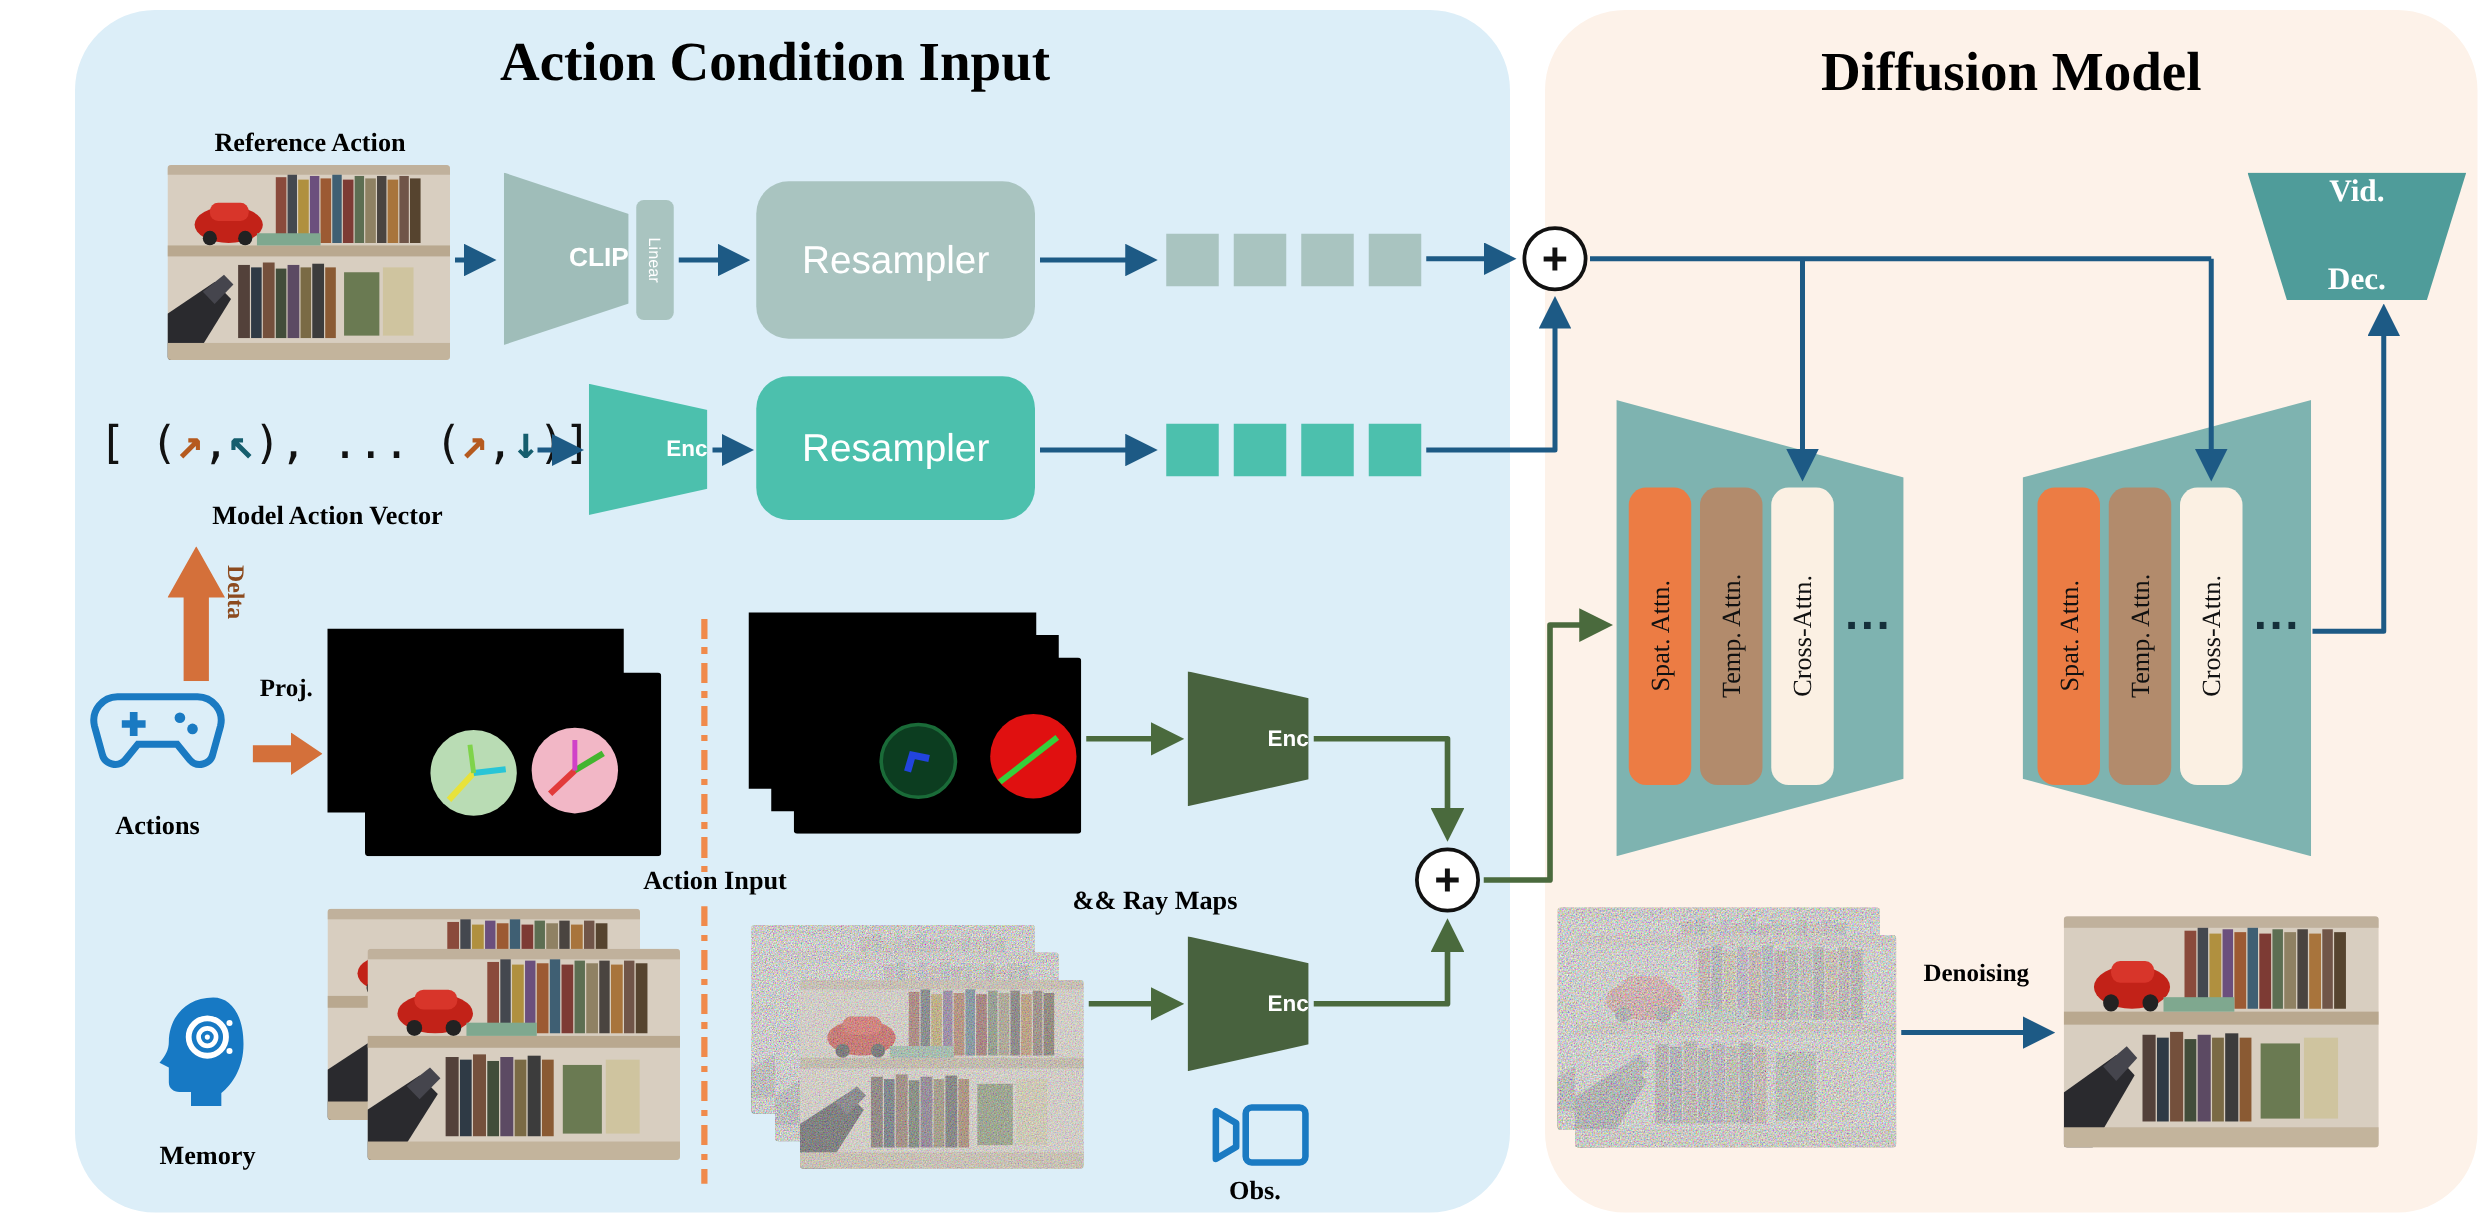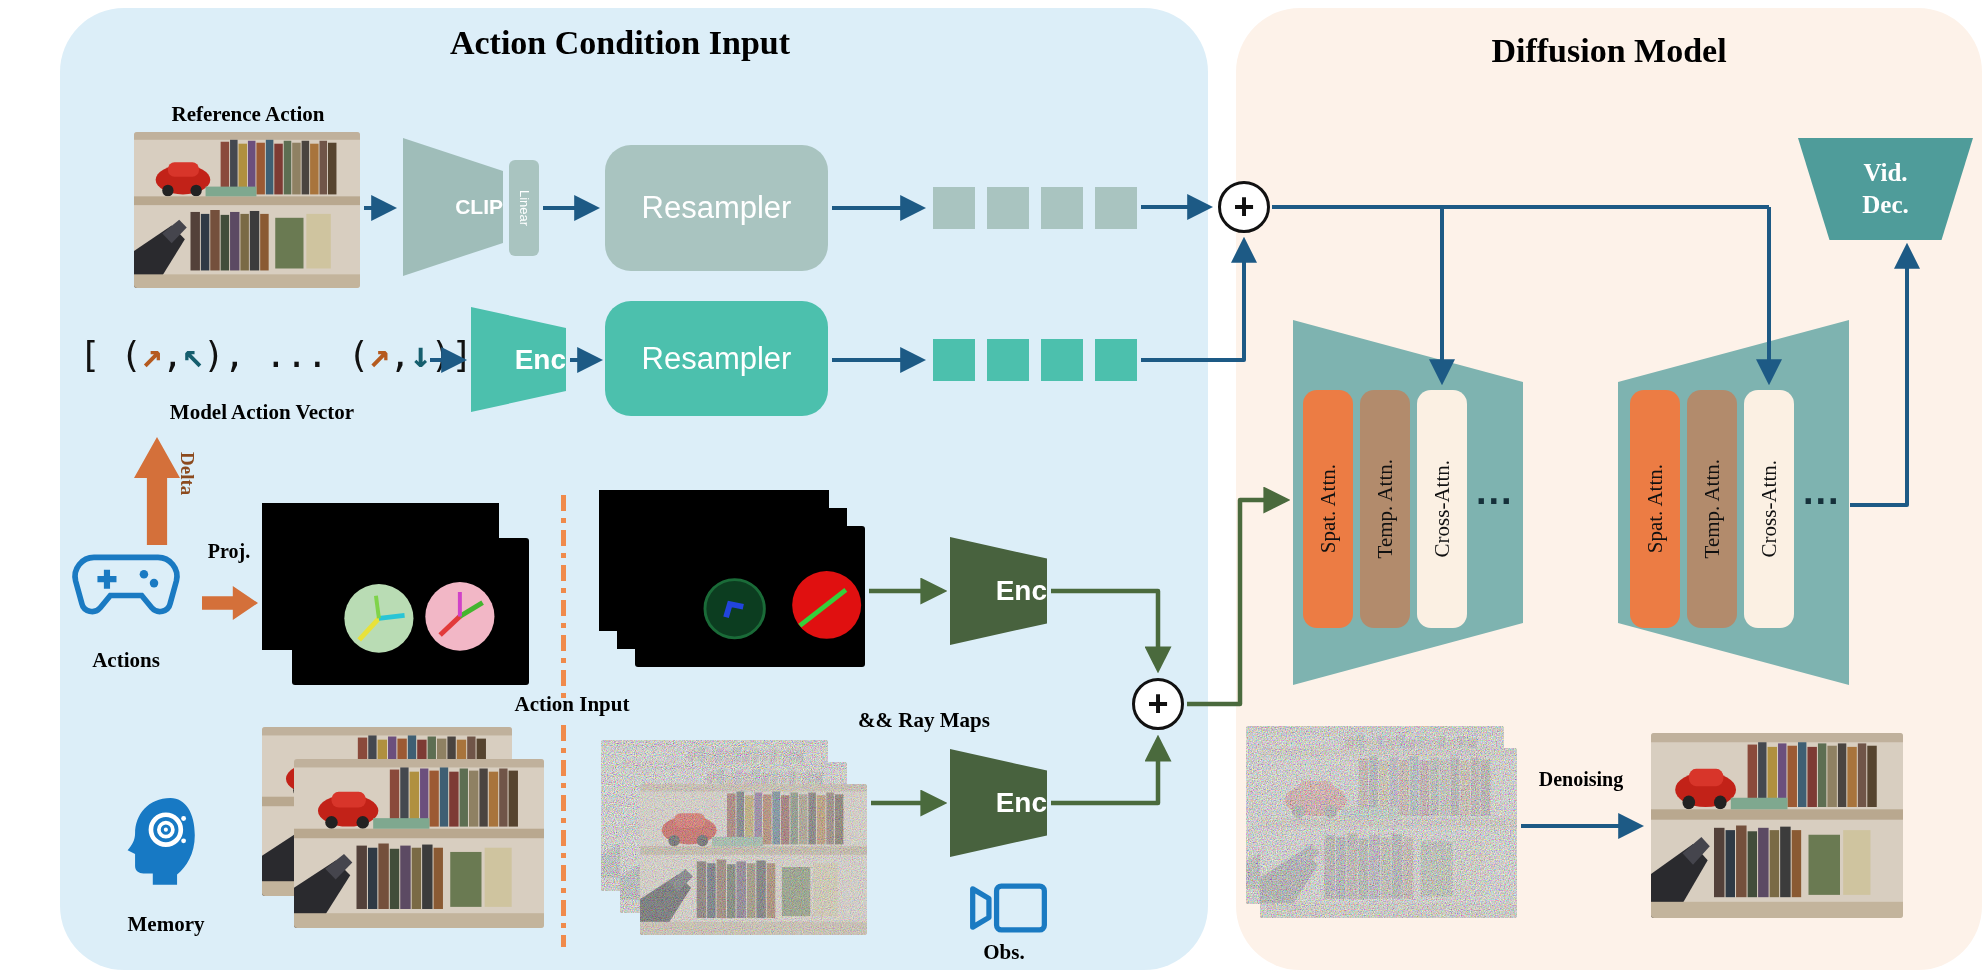--- a/index.html
+++ b/index.html
@@ -4,34 +4,34 @@
 <style>
   *{margin:0;padding:0;box-sizing:border-box}
   html,body{background:#fff}
   .stage{position:relative;width:1988px;height:980px;background:#fff;overflow:hidden;
          font-family:"Liberation Serif",serif}
 
   
   .panel{position:absolute;border-radius:64px}
   .panel-left{left:60px;top:8px;width:1148px;height:962px;background:#dceef8}
   .panel-right{left:1236px;top:8px;width:746px;height:962px;background:#fdf2e9}
-  .panel-title{position:absolute;font-weight:bold;font-size:34px;color:#000;
+  .panel-title{position:absolute;font-weight:bold;font-size:44px;color:#000;
                transform:translateX(-50%);white-space:nowrap}
 
   
   .lbl{position:absolute;font-weight:bold;font-size:21px;color:#000;
        transform:translateX(-50%);white-space:nowrap}
   .lbl-sm{font-size:20px}
 
   
   .trap{position:absolute;display:flex;align-items:center;justify-content:flex-end;
         color:#fff;font-family:"Liberation Sans",sans-serif;font-weight:bold}
   .trap-clip{left:403px;top:138px;width:100px;height:138px;background:#9fbdb9;font-size:21px;
              clip-path:polygon(0 0,100% 24%,100% 76%,0 100%)}
-  .trap-enc{clip-path:polygon(0 0,100% 20%,100% 80%,0 100%);font-size:28px}
+  .trap-enc{clip-path:polygon(0 0,100% 20%,100% 80%,0 100%);font-size:18px}
   .enc-action{left:471px;top:307px;width:95px;height:105px;background:#4cc0ad}
   .enc-ray{left:950px;top:537px;width:97px;height:108px;background:#48623e}
   .enc-obs{left:950px;top:749px;width:97px;height:108px;background:#48623e}
   .linear-box{position:absolute;left:509px;top:160px;width:30px;height:96px;background:#a9c4c0;
               border-radius:6px;display:flex;align-items:center;justify-content:center}
   .linear-box span{writing-mode:vertical-rl;color:#fff;font-size:13px;
                    font-family:"Liberation Sans",sans-serif}
   .resampler{position:absolute;border-radius:26px;display:flex;align-items:center;
              justify-content:center;color:#fff;font-family:"Liberation Sans",sans-serif;font-size:31px}
   .res1{left:605px;top:145px;width:223px;height:126px;background:#a9c4c0}
@@ -83,21 +83,21 @@
              white-space:nowrap}
   .p-spat{background:#ec7c44}
   .p-temp{background:#b28b6c}
   .p-cross{background:#fbf0e3}
   .dots{position:absolute;font-size:38px;font-weight:bold;color:#15303a;letter-spacing:2px;
         font-family:"Liberation Sans",sans-serif}
 
   
   .viddec{position:absolute;left:1798px;top:138px;width:175px;height:102px;background:#4f9c9a;
           clip-path:polygon(0 0,100% 0,82% 100%,18% 100%);display:flex;flex-direction:column;
-          align-items:center;justify-content:center;color:#fff;font-weight:bold;font-size:25px;
+          align-items:center;justify-content:space-between;color:#fff;font-weight:bold;font-size:25px;
           line-height:1.3}
 
   .wires{position:absolute;left:0;top:0;pointer-events:none}
   .icon{position:absolute}
 </style>
 </head>
 <body>
 
 <div class="stage">
 

